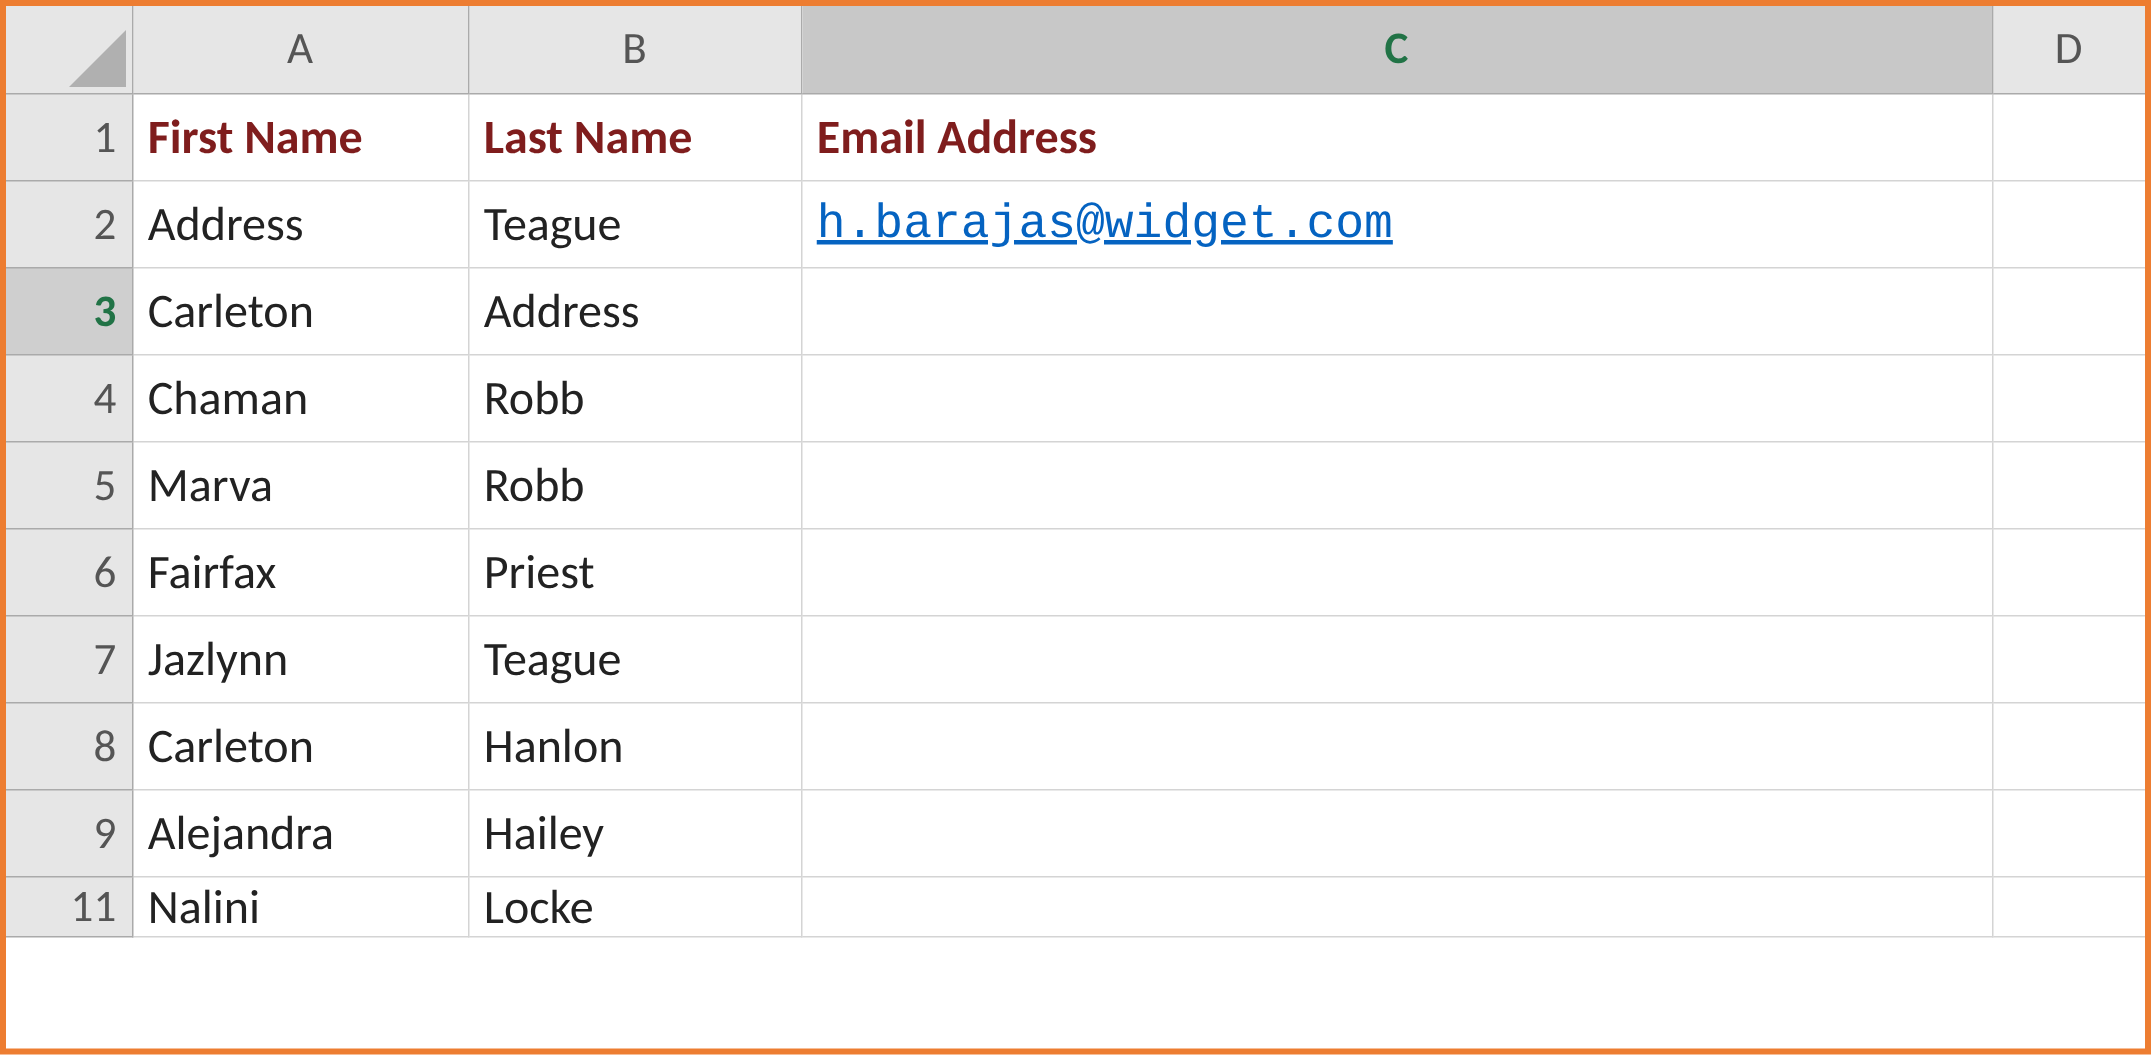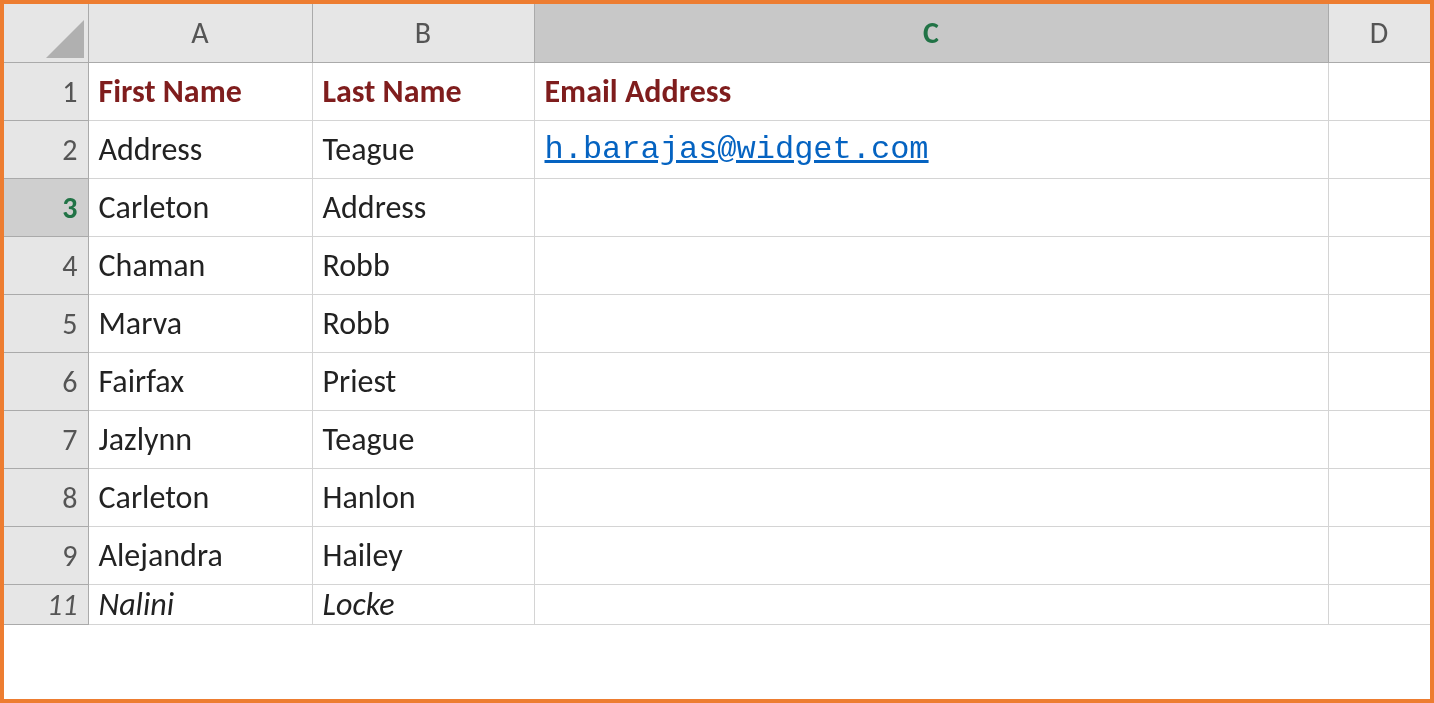--- a/index.html
+++ b/index.html
@@ -102,21 +102,21 @@
     font-size: 32px;
     color: #222;
     white-space: nowrap;
     overflow: hidden;
   }
   .row1 .cell { font-weight: 700; color: #7f1d1d; }
   .cell.link { color: #0563c1; text-decoration: underline; font-family: Liberation Mono, monospace; }
 
   
   tr.data-row td { height: 58px; }
-  tr.data-row.partial td { height: 28px; font-style: italic; }
+  tr.data-row.partial td { height: 28px; }
 </style>
 </head>
 <body>
 
 <div class="frame"></div>
 
 <div class="sheet">
 <table>
   <colgroup>
     <col class="col-corner">

